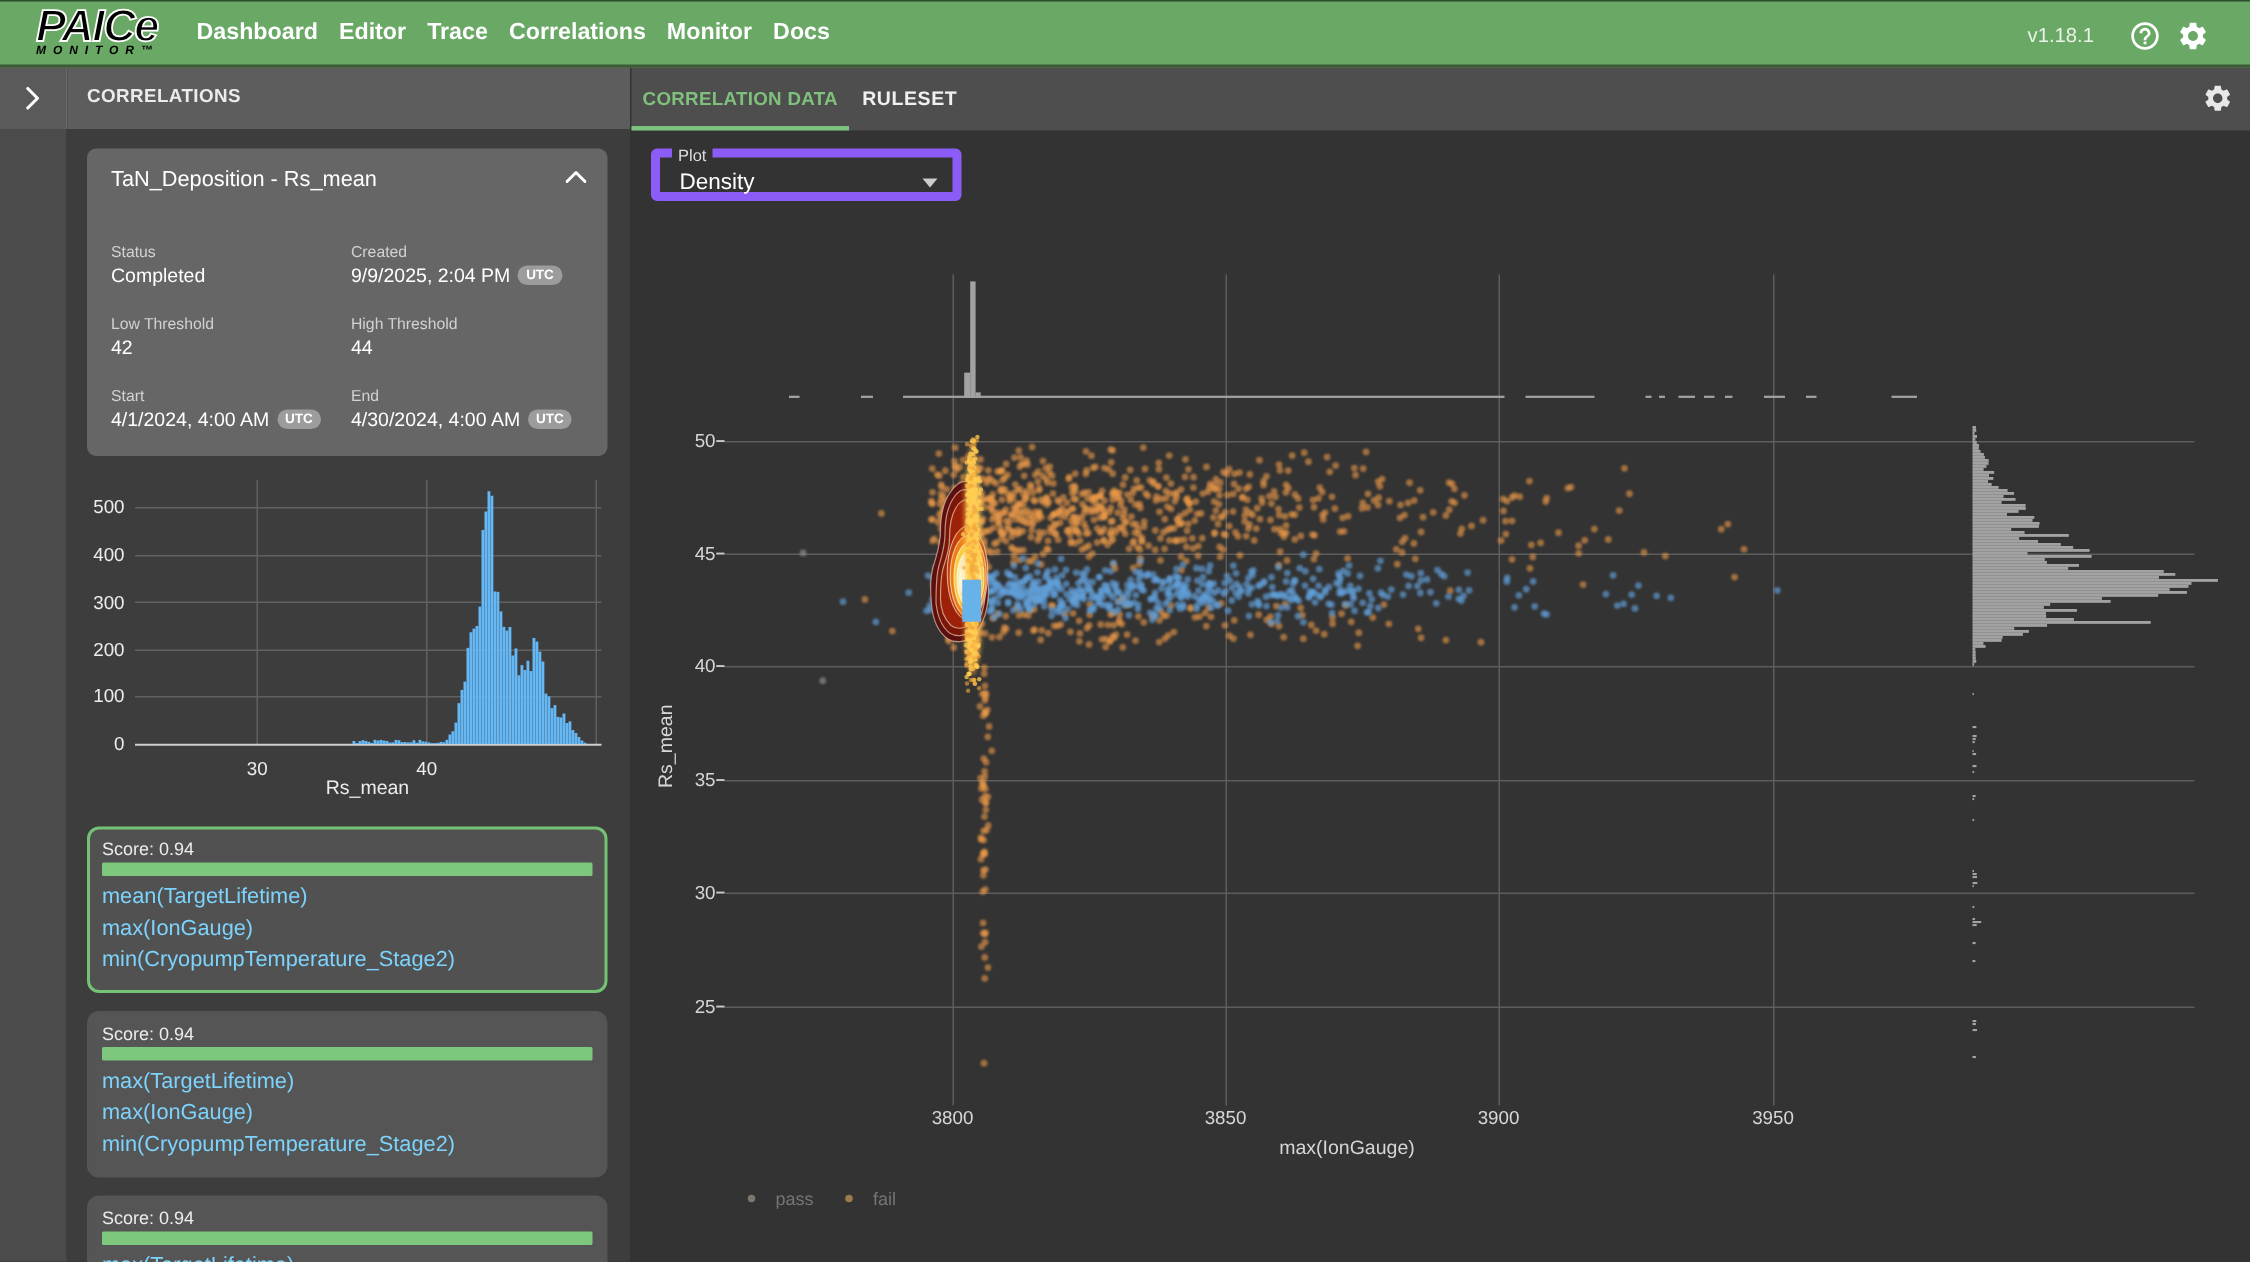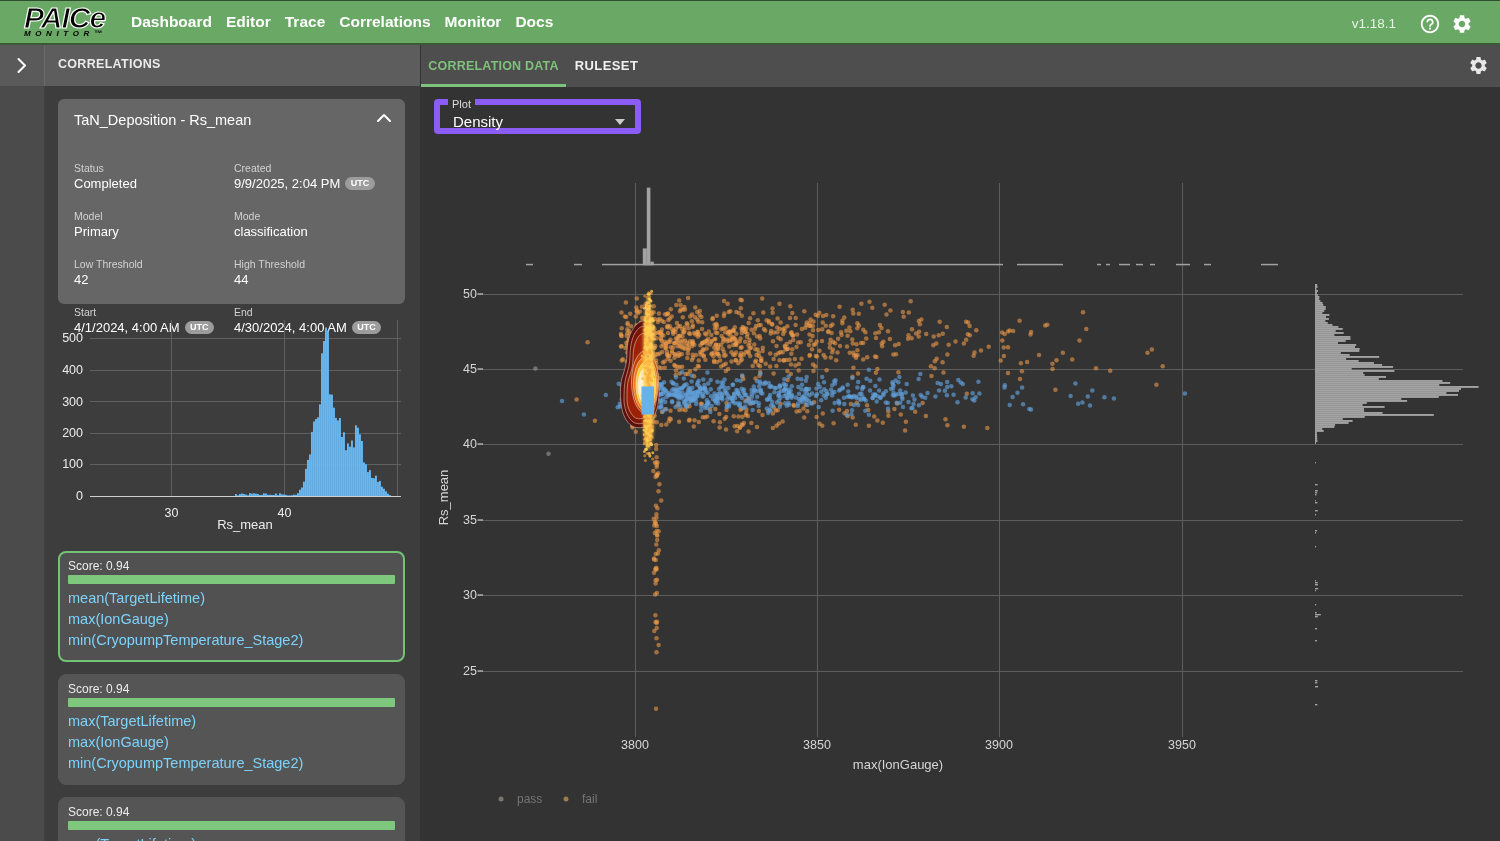--- a/index.html
+++ b/index.html
@@ -62,30 +62,20 @@
       </svg>
     <div class="icgrid">
       <div class="icrow">
           <div class="iccol">
             <div class="iclab">Status</div>
             <div class="icval">Completed</div>
           </div>
           <div class="iccol">
             <div class="iclab">Created</div>
             <div class="icval">9/9/2025, 2:04 PM<span class="utc">UTC</span></div>
-          </div>
-        </div>
-      <div class="icrow">
-          <div class="iccol">
-            <div class="iclab">Model</div>
-            <div class="icval">Primary</div>
-          </div>
-          <div class="iccol">
-            <div class="iclab">Mode</div>
-            <div class="icval">classification</div>
           </div>
         </div>
       <div class="icrow">
           <div class="iccol">
             <div class="iclab">Low Threshold</div>
             <div class="icval">42</div>
           </div>
           <div class="iccol">
             <div class="iclab">High Threshold</div>
             <div class="icval">44</div>

